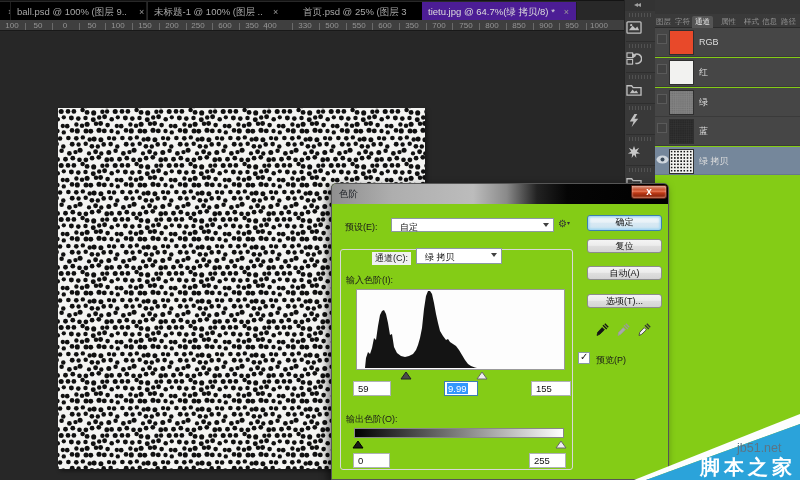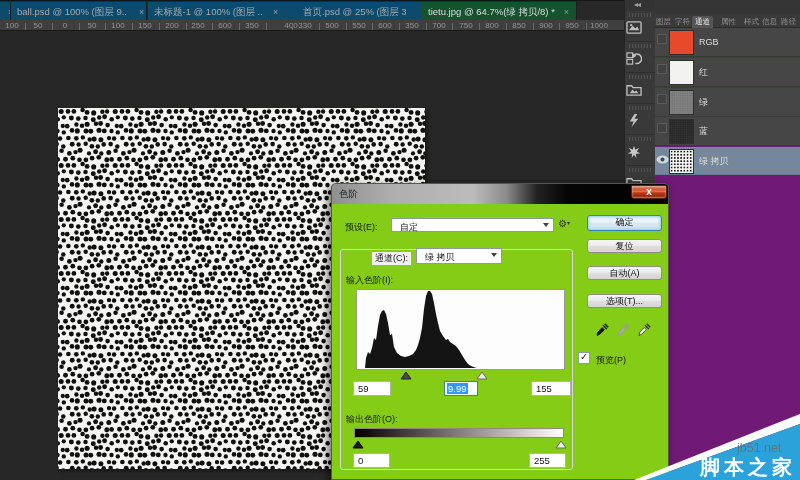--- a/index.html
+++ b/index.html
@@ -1,36 +1,36 @@
 <!DOCTYPE html>
 <html><head><meta charset="utf-8">
 <style>
 *{margin:0;padding:0;box-sizing:border-box;font-family:"Liberation Sans",sans-serif;}
 html,body{width:800px;height:480px;overflow:hidden;background:#282828;}
 .abs{position:absolute;}
 #stage{position:relative;width:800px;height:480px;}
 
 #tabbar{left:0;top:0;width:800px;height:20px;background:#282828;border-top:1px solid #141414;}
-.tab{position:absolute;top:1px;height:19px;background:#0c4a6e;color:#a9a9a9;font-size:9.5px;line-height:19px;padding:0 6px;border-right:1px solid #1f1f1f;white-space:nowrap;overflow:hidden;}
+.tab{position:absolute;top:1px;height:19px;background:#000000;color:#a9a9a9;font-size:9.5px;line-height:19px;padding:0 6px;border-right:1px solid #1f1f1f;white-space:nowrap;overflow:hidden;}
 .tab .x{color:#9a9a9a;margin-left:6px;font-size:9px;}
-.tab.active{background:#14532d;color:#dcdcdc;}
+.tab.active{background:#4c1d95;color:#dcdcdc;}
 
 #ruler{left:0;top:20px;width:624px;height:11px;background:#3f3f3f;border-bottom:1px solid #191919;overflow:hidden;}
 .rlab{position:absolute;top:1px;font-size:8px;color:#949494;}
 .rtick{position:absolute;top:3px;width:1px;height:8px;background:#6a6a6a;}
 
 #canvas{left:0;top:32px;width:624px;height:448px;background:#272727;}
 #stip{left:58px;top:108px;width:367px;height:361px;background:#f4f4f2;box-shadow:2px 2px 4px rgba(0,0,0,.45);}
 
 #strip{left:624px;top:0;width:31px;height:480px;background:#393939;border-left:1px solid #242424;}
 .cell{position:absolute;left:1px;width:29px;height:30px;border-bottom:1px solid #2e2e2e;}
 .grip{height:4px;margin:1px 3px 0 3px;background:repeating-linear-gradient(90deg,#585858 0 1px,transparent 1px 3px);opacity:.8;}
 .icon{margin:3px auto 0 auto;width:16px;height:15px;color:#aaa;}
 
-#panel{left:655px;top:0;width:145px;height:480px;background:#701a75;}
+#panel{left:655px;top:0;width:145px;height:480px;background:#84cc16;}
 #phead{position:absolute;left:0;top:14px;width:145px;height:14px;background:#3a3a3a;border-bottom:1px solid #2b2b2b;}
 .ptab{position:absolute;top:2px;height:12px;font-size:7.5px;line-height:12px;color:#939393;padding:0 3px;}
 .ptab.active{background:#555555;color:#ececec;border-radius:2px 2px 0 0;}
 .chrow{position:absolute;left:0;width:145px;height:29px;background:#464646;border-bottom:1px solid #3a3a3a;}
 .chrow.sel{background:#75879b;border-bottom:1px solid #67788c;}
 .eyebox{position:absolute;left:2px;top:6px;width:10px;height:10px;border:1px solid #5a5a5a;background:#414141;}
 .thumb{position:absolute;left:14px;top:2px;width:25px;height:25px;border:1px solid #2f2f2f;}
 .chlab{position:absolute;left:44px;top:0;height:29px;line-height:29px;font-size:9px;color:#dedede;}
 
 #dlg{left:331px;top:183px;width:338px;height:297px;background:#84cc16;border:1px solid #565656;border-radius:5px 5px 0 0;box-shadow:-3px 3px 9px rgba(0,0,0,.55);}
@@ -240,21 +240,21 @@
       <span class="rlab" style="left:145px;transform:translateX(-50%);">150</span>
       <span class="rtick" style="left:159px;"></span>
       <span class="rlab" style="left:172px;transform:translateX(-50%);">200</span>
       <span class="rtick" style="left:186px;"></span>
       <span class="rlab" style="left:198px;transform:translateX(-50%);">250</span>
       <span class="rtick" style="left:212px;"></span>
       <span class="rlab" style="left:225px;transform:translateX(-50%);">600</span>
       <span class="rtick" style="left:239px;"></span>
       <span class="rlab" style="left:252px;transform:translateX(-50%);">350</span>
       <span class="rtick" style="left:266px;"></span>
-      <span class="rlab" style="left:291px;transform:translateX(-50%);">400</span>
+      <span class="rlab" style="left:270px;transform:translateX(-50%);">400</span>
       <span class="rtick" style="left:292px;"></span>
       <span class="rlab" style="left:305px;transform:translateX(-50%);">330</span>
       <span class="rtick" style="left:319px;"></span>
       <span class="rlab" style="left:332px;transform:translateX(-50%);">500</span>
       <span class="rtick" style="left:346px;"></span>
       <span class="rlab" style="left:359px;transform:translateX(-50%);">550</span>
       <span class="rtick" style="left:372px;"></span>
       <span class="rlab" style="left:385px;transform:translateX(-50%);">600</span>
       <span class="rtick" style="left:399px;"></span>
       <span class="rlab" style="left:412px;transform:translateX(-50%);">350</span>

